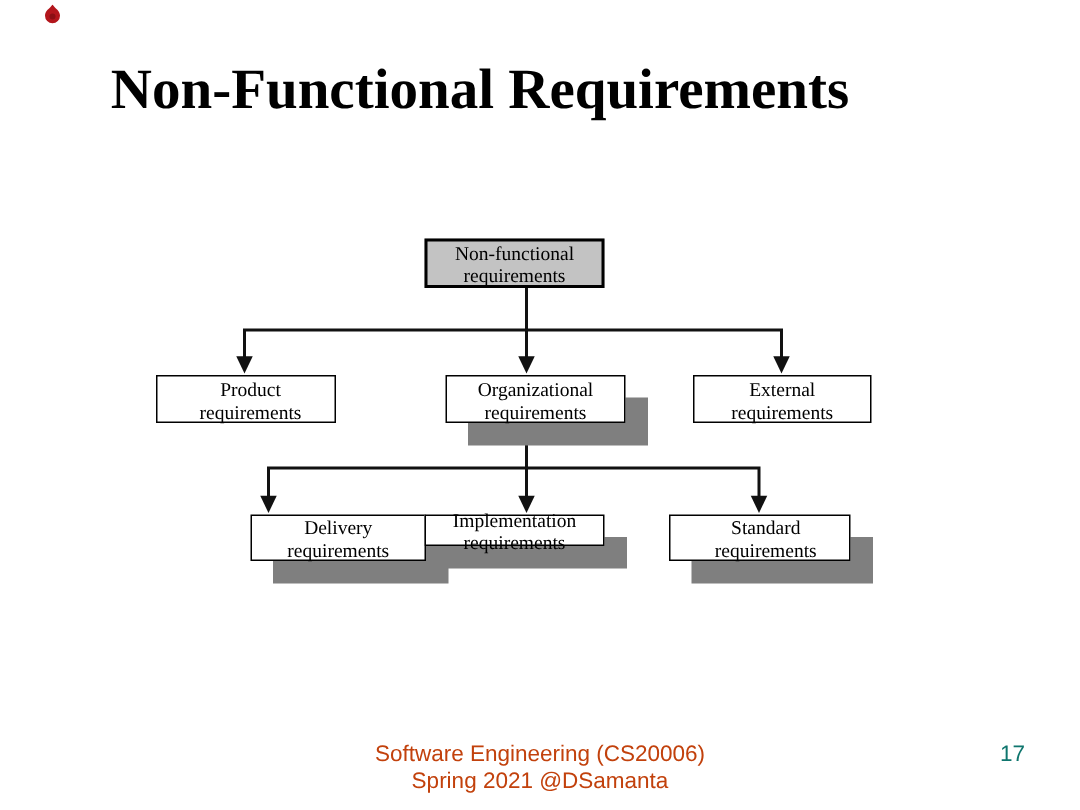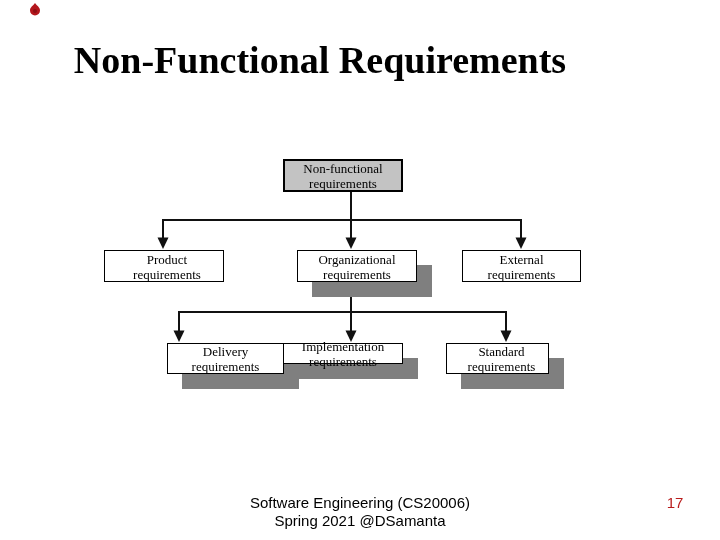--- a/index.html
+++ b/index.html
@@ -60,42 +60,42 @@
   }
   .node.shadowed {
     box-shadow: 15px 15px 0 0 #7f7f7f;
   }
   #node-root           { left: 283px; top: 159px; width: 120px; height: 33px; }
   #node-product        { left: 104px; top: 250px; width: 120px; height: 32px; padding-left: 12px; }
   #node-organizational { left: 297px; top: 250px; width: 120px; height: 32px; }
   #node-external       { left: 462px; top: 250px; width: 119px; height: 32px; }
   #node-delivery       { left: 120px; top: 343px; width: 117px; height: 31px; margin-left: 47px; }
   #node-implementation { left: 283px; top: 343px; width: 120px; height: 21px; }
-  #node-standard       { left: 446px; top: 343px; width: 103px; height: 31px; padding-left: 14px; }
+  #node-standard       { left: 446px; top: 343px; width: 121px; height: 31px; padding-left: 14px; }
   #footer {
     position: absolute;
     left: 160px;
     top: 494px;
     width: 400px;
     text-align: center;
     font-family: "Liberation Sans", "DejaVu Sans", sans-serif;
     font-size: 15px;
     line-height: 18px;
-    color: #000000;
+    color: #c2410c;
   }
   #page-number {
     position: absolute;
     left: 655px;
     top: 494px;
     width: 40px;
     text-align: center;
     font-family: "Liberation Sans", "DejaVu Sans", sans-serif;
     font-size: 15px;
     line-height: 18px;
-    color: #b91c1c;
+    color: #0f766e;
   }
 </style>
 </head>
 <body>
 
 <div id="slide">
 
   <svg id="logo" viewBox="0 0 14 13" xmlns="http://www.w3.org/2000/svg">
     <path d="M7 0 C9 3 12 4 12 7.5 A5 5 0 1 1 2 7.5 C2 4 5 3 7 0 Z" fill="#b3161c"></path>
     <circle cx="7" cy="8" r="2" fill="#8c0f14"></circle>

